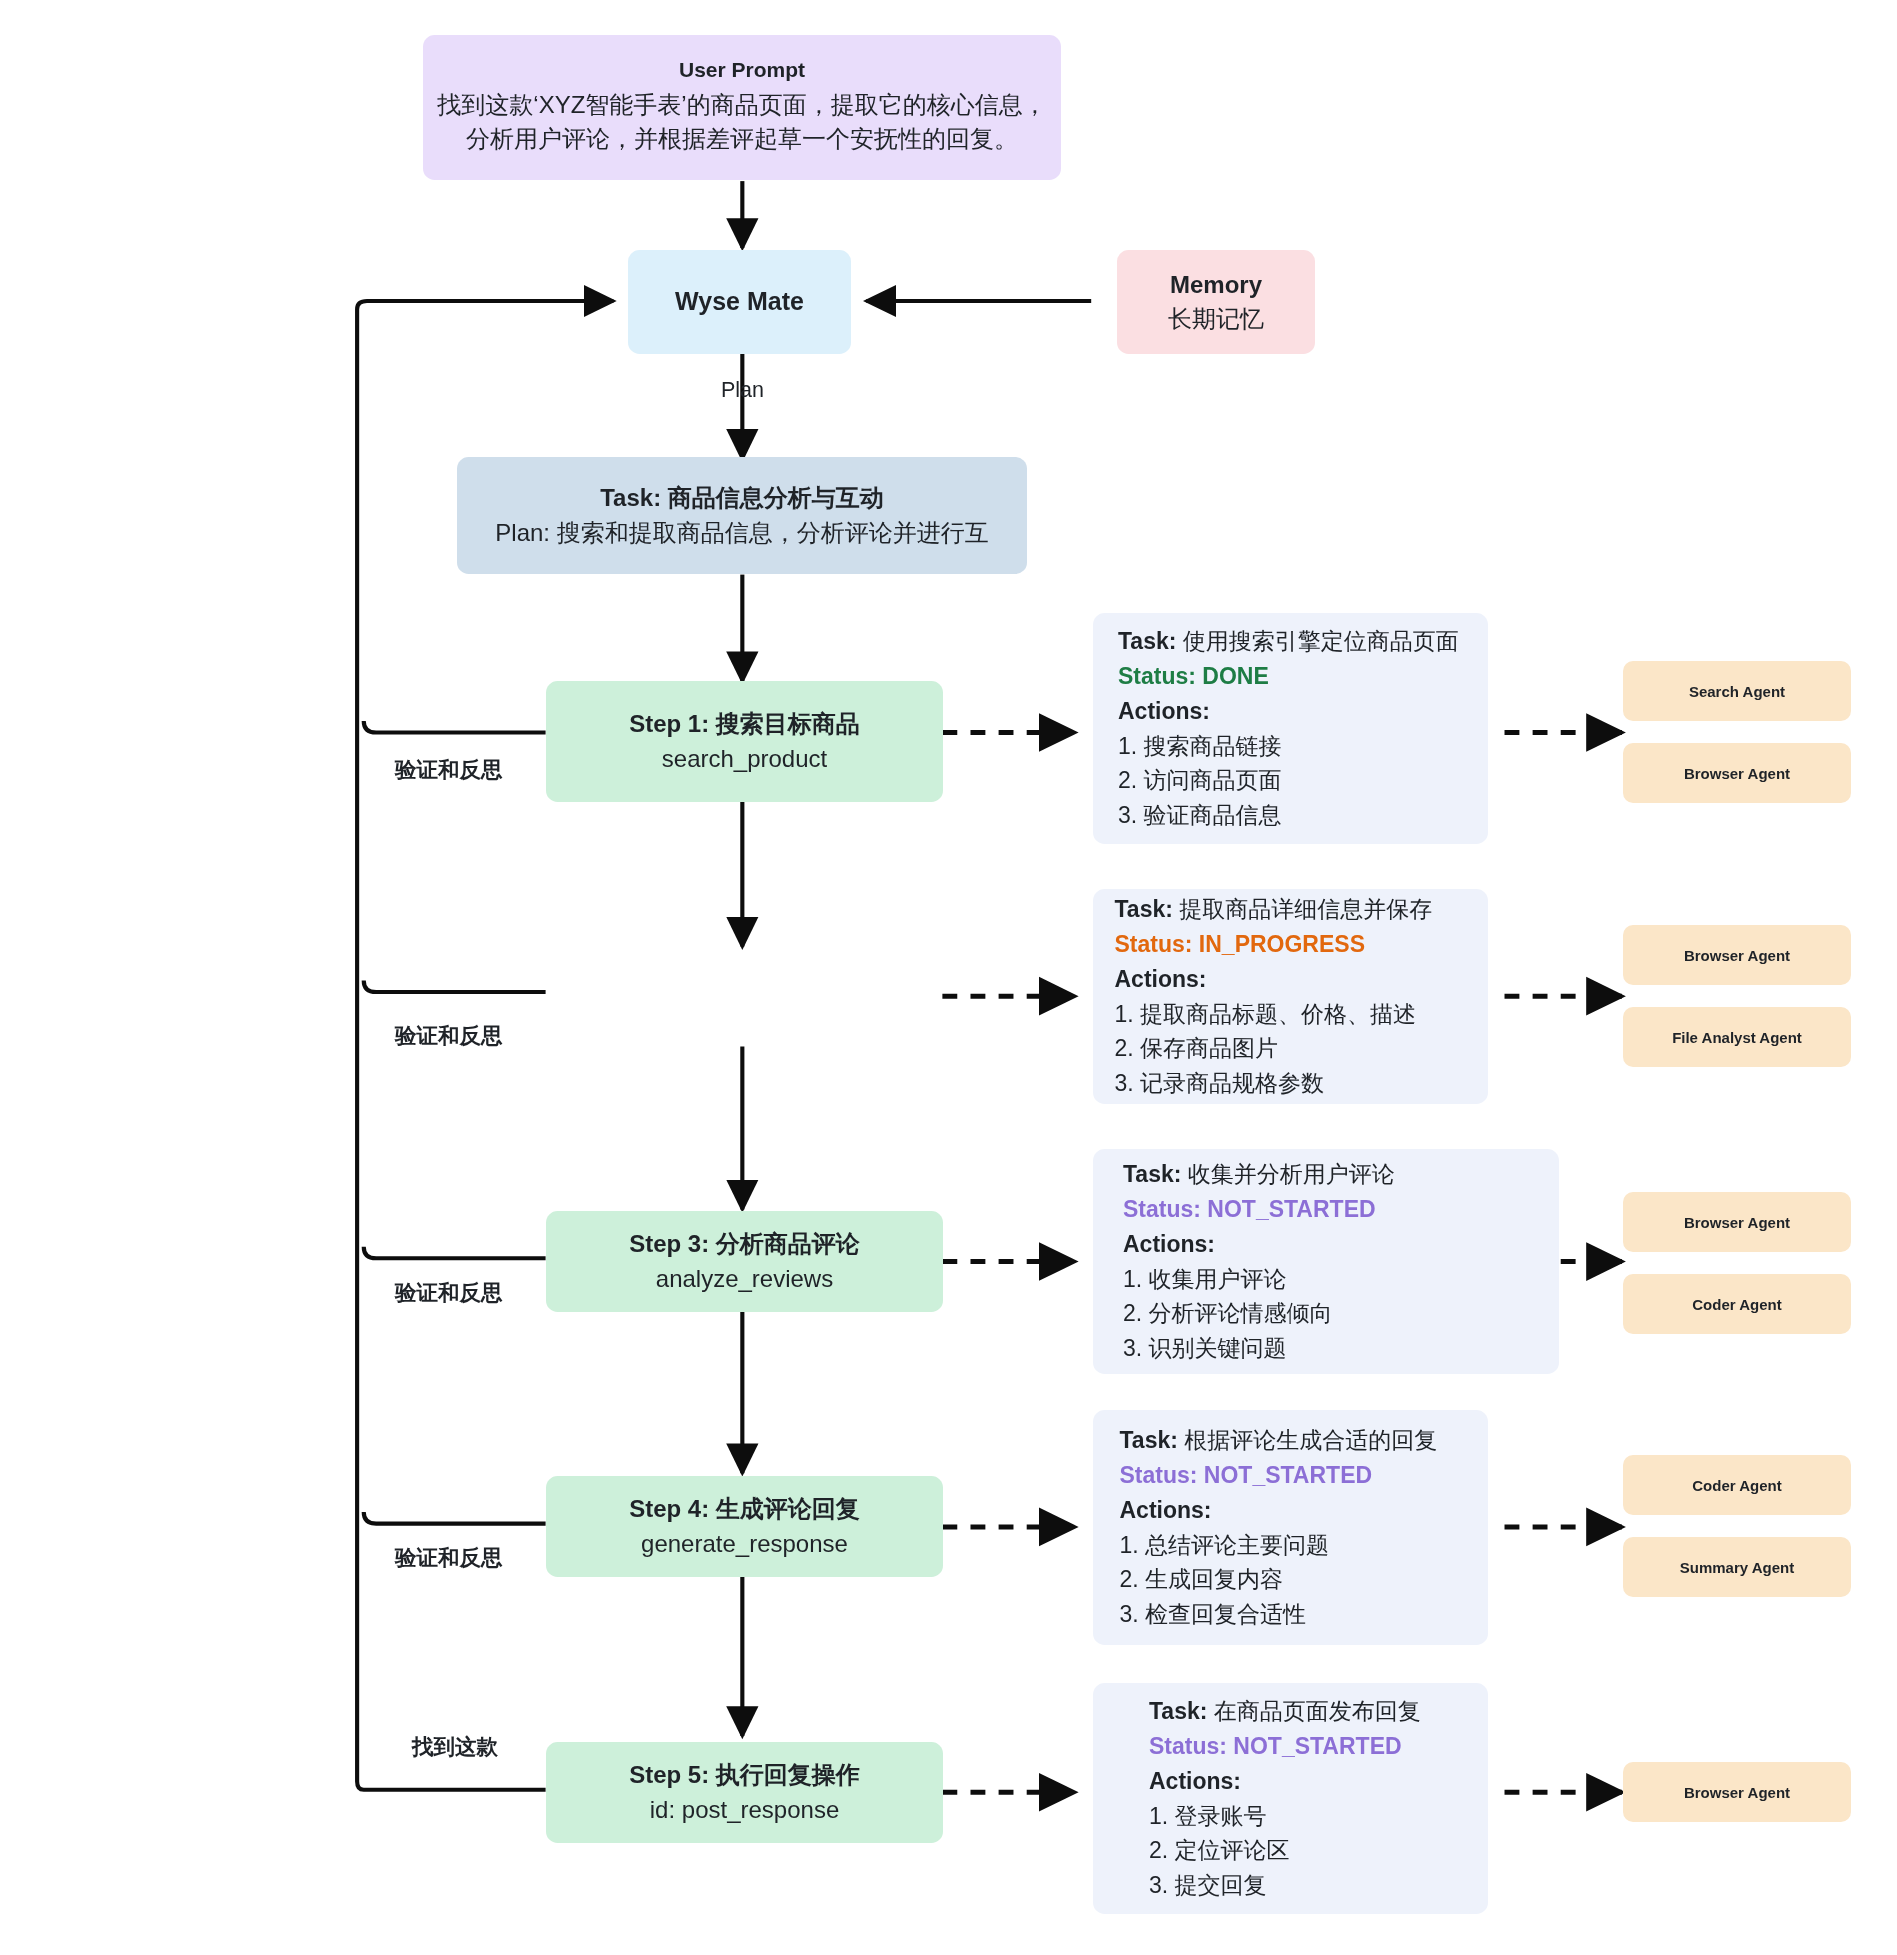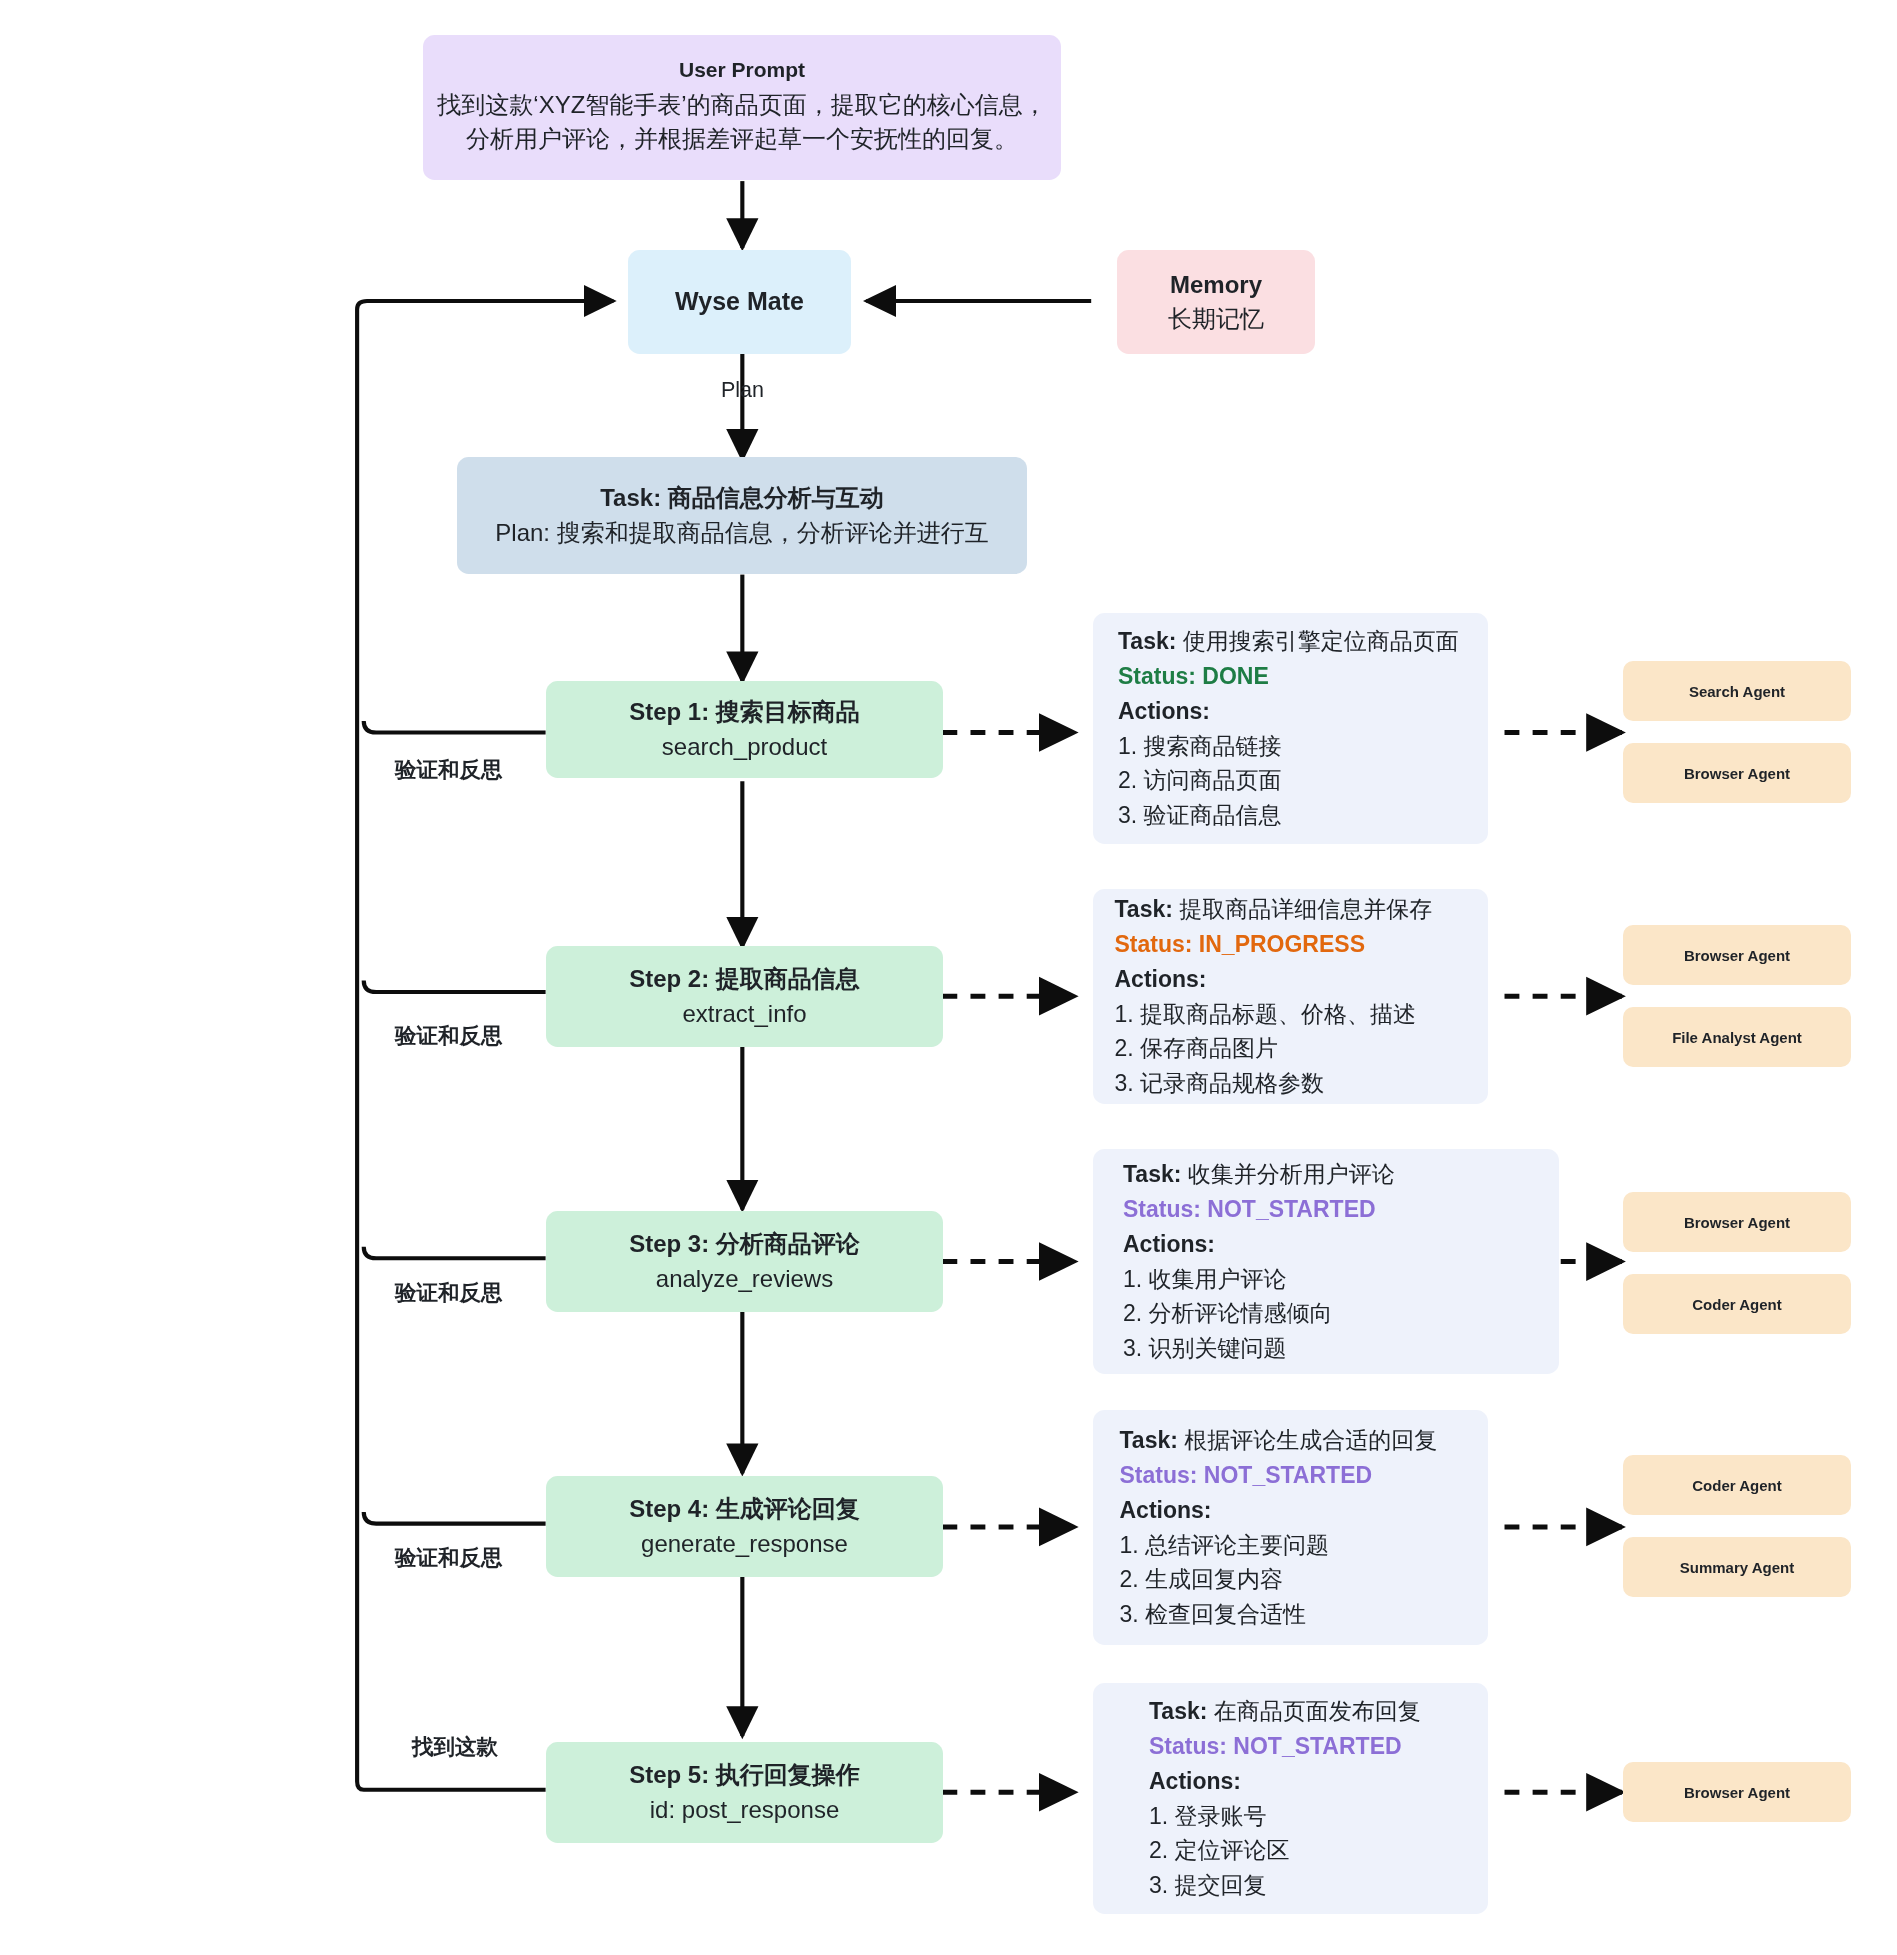--- a/index.html
+++ b/index.html
@@ -185,27 +185,23 @@
   <div class="elabel plain" style="left:721px; top:378px;">Plan</div>
 
   <div class="node plan" style="left:457px; top:457px; width:570px; height:117px;">
     <div class="ttl">
       <span>Task:</span>
       <span>商品信息分析与互动</span>
     </div>
     <div class="sub">Plan: 搜索和提取商品信息，分析评论并进行互</div>
   </div>
 
-  <div class="node step" style="left:546px; top:681px; width:397px; height:97px;">
+  <div class="node step" style="left:546px; top:681px; width:397px; height:121px;">
     <div class="ttl">Step 1: 搜索目标商品</div>
     <div class="sub">search_product</div>
-  </div>
-  <div class="node step" style="left:546px; top:946px; width:397px; height:101px;">
-    <div class="ttl">Step 2: 提取商品信息</div>
-    <div class="sub">extract_info</div>
   </div>
   <div class="node step" style="left:546px; top:1211px; width:397px; height:101px;">
     <div class="ttl">Step 3: 分析商品评论</div>
     <div class="sub">analyze_reviews</div>
   </div>
   <div class="node step" style="left:546px; top:1476px; width:397px; height:101px;">
     <div class="ttl">Step 4: 生成评论回复</div>
     <div class="sub">generate_response</div>
   </div>
   <div class="node step" style="left:546px; top:1742px; width:397px; height:101px;">

